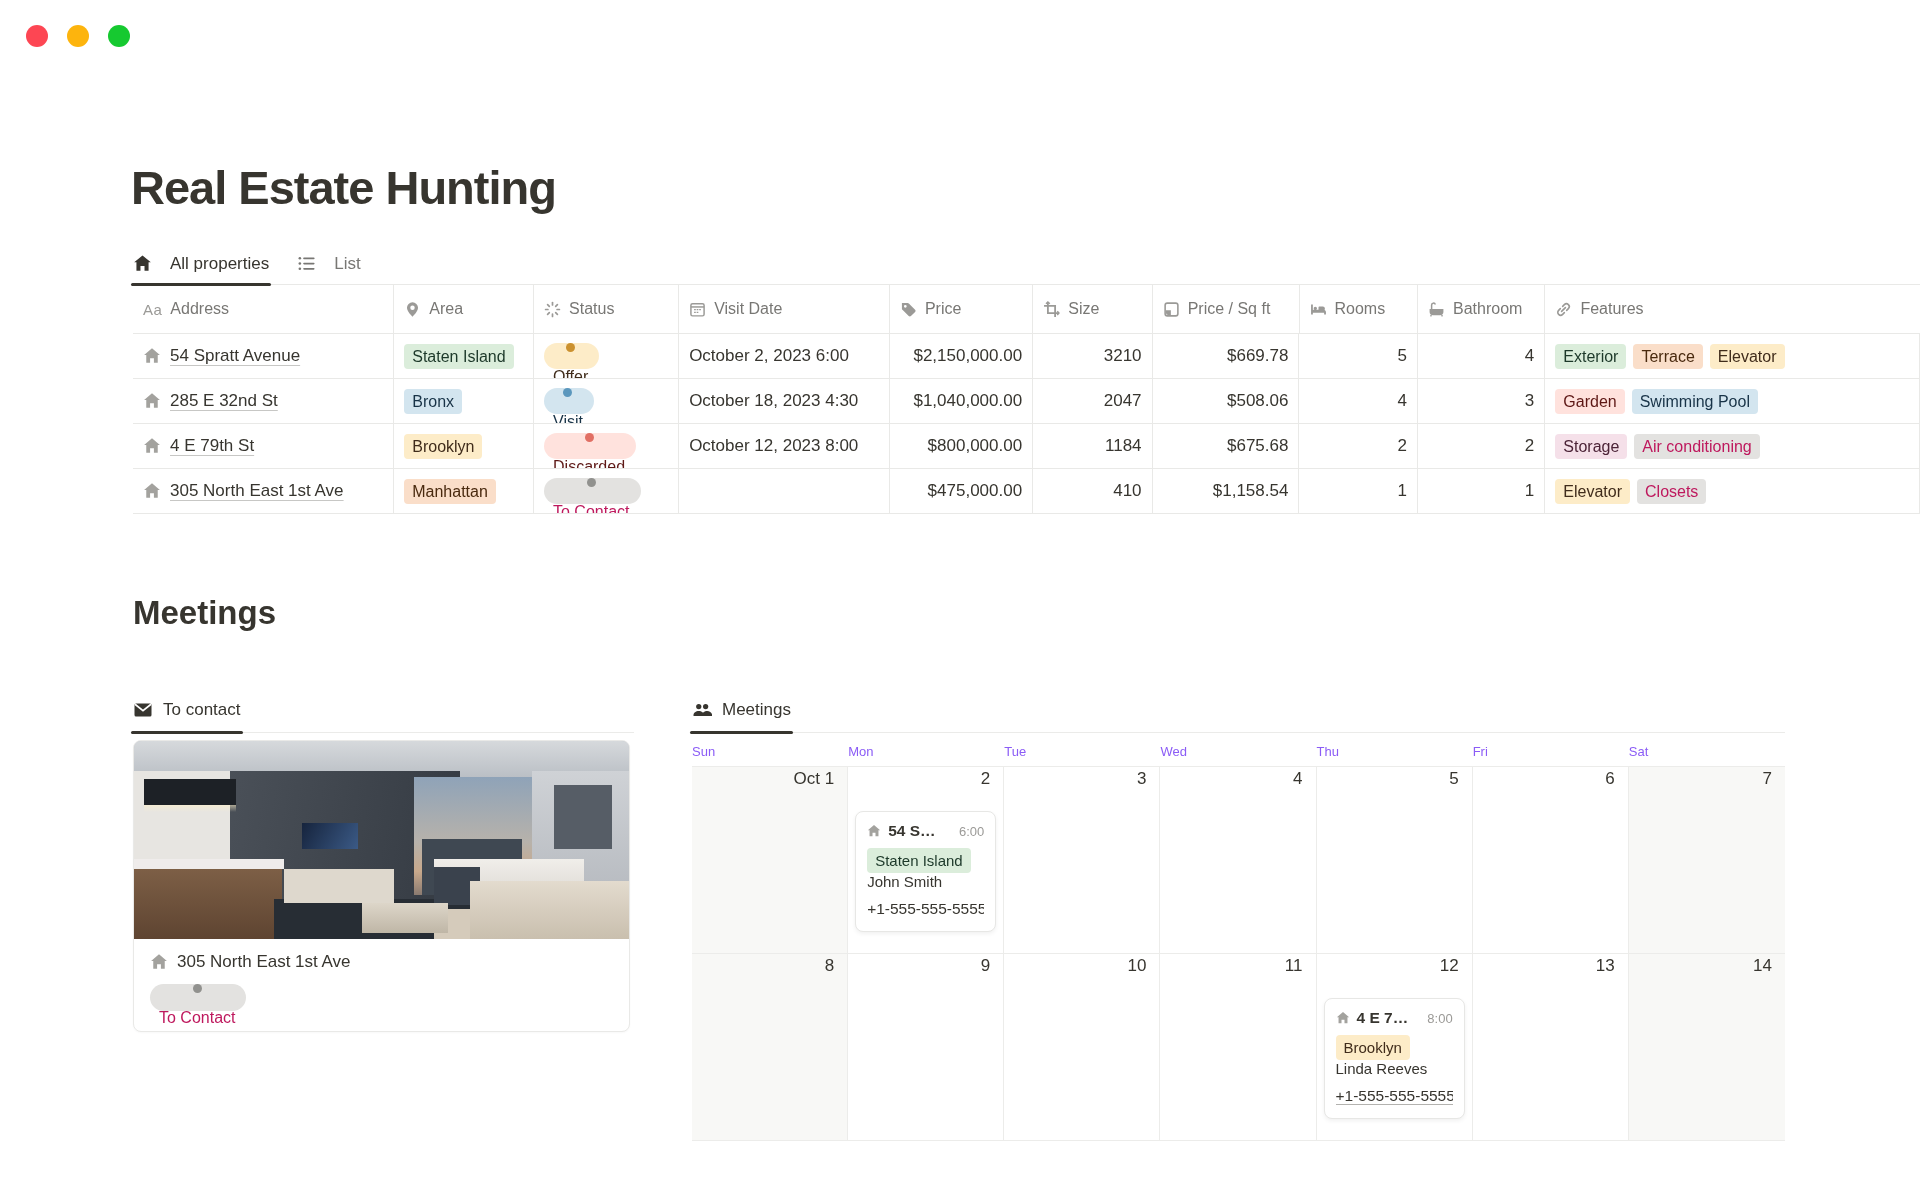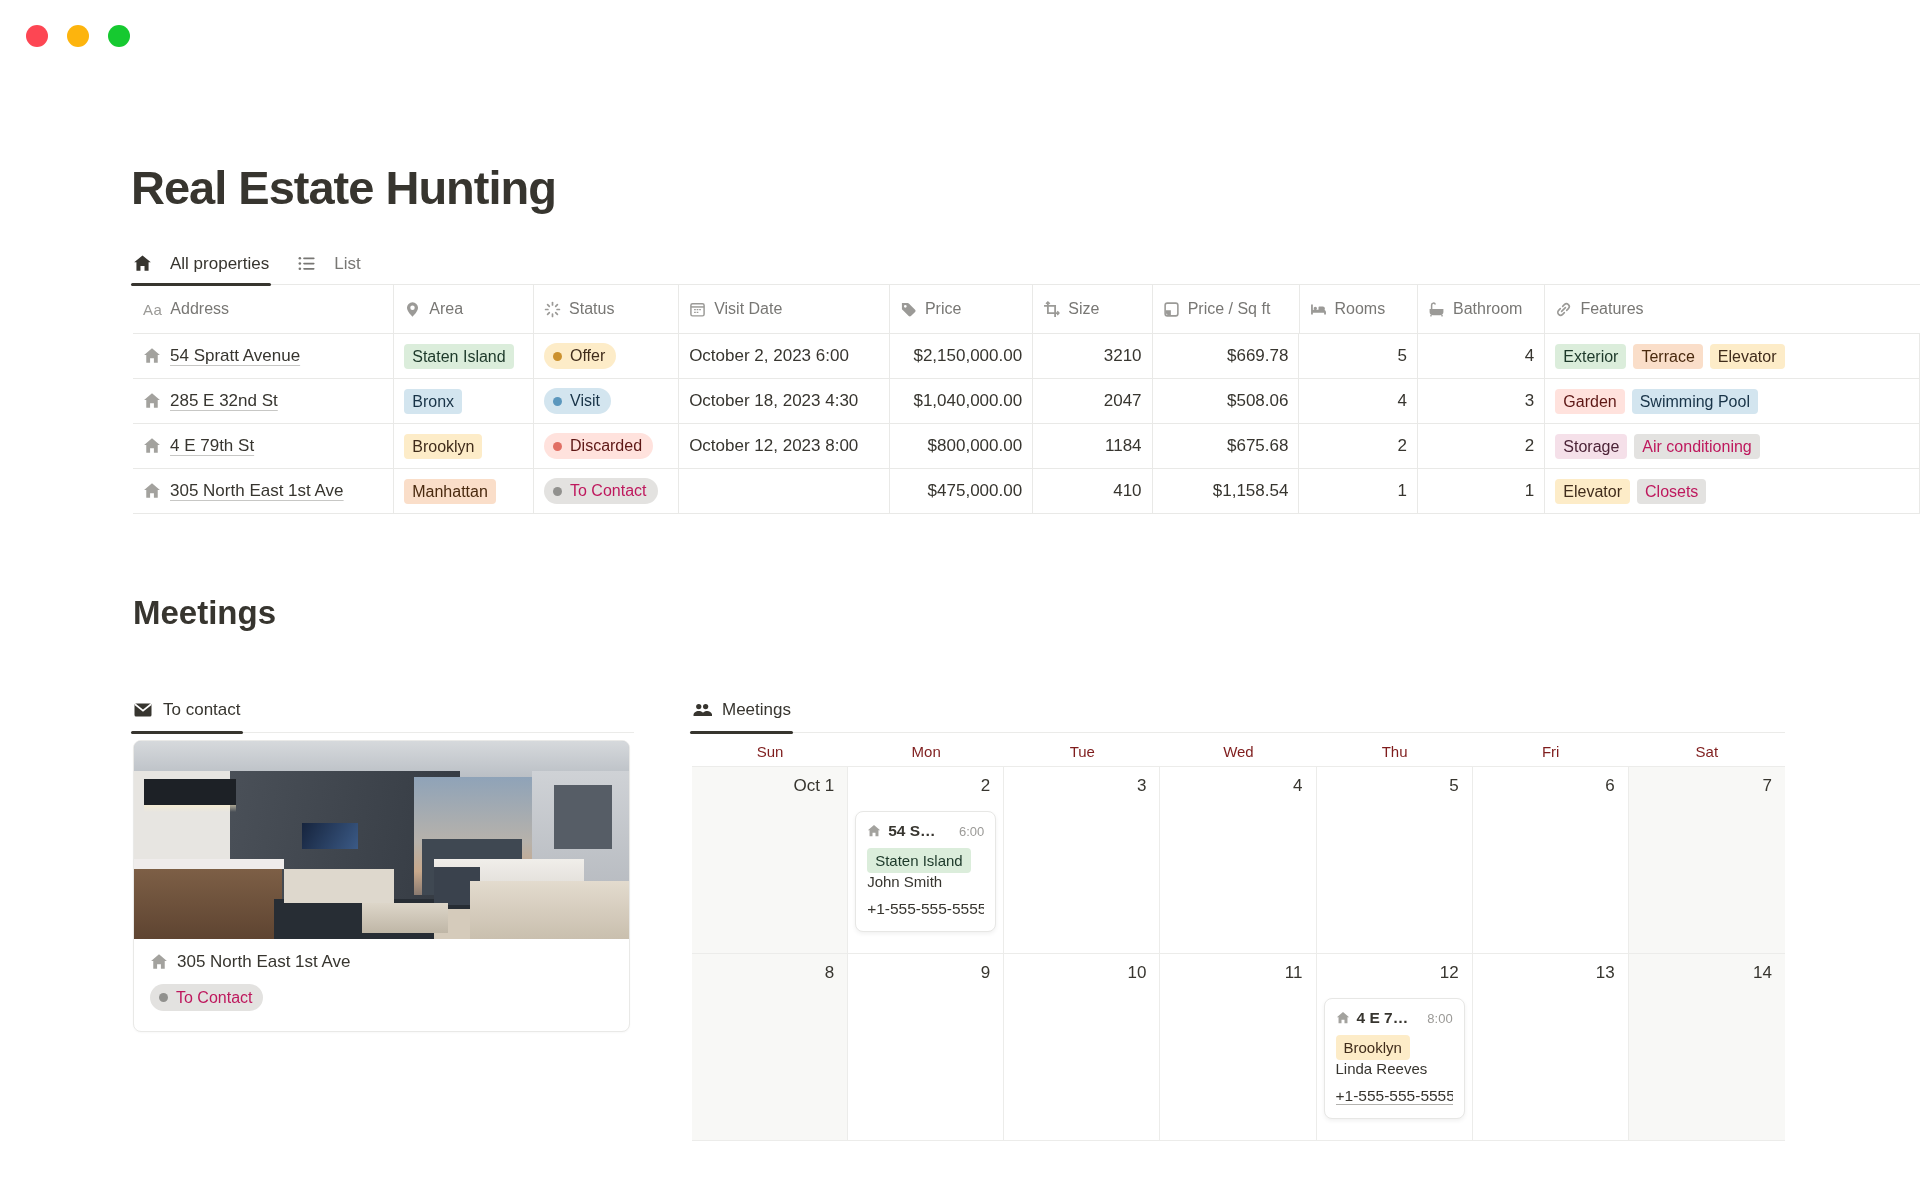--- a/index.html
+++ b/index.html
@@ -36,21 +36,21 @@
 
   .trow{display:flex;height:44px;border-top:1px solid #e9e9e7;font-size:17px;cursor:pointer;}
   .trow:last-child{border-bottom:1px solid #e9e9e7;}
   .td{display:flex;align-items:center;padding:0 10px;border-right:1px solid #e9e9e7;box-sizing:border-box;overflow:hidden;white-space:nowrap;}
   .td.num{justify-content:flex-end;}
   .td.feat{gap:7px;}
   .homeic{width:18px;height:18px;color:#a3a29e;margin-right:9px;}
   .addr{font-weight:500;text-decoration:underline;text-decoration-color:rgba(55,53,47,.28);text-underline-offset:3.5px;text-decoration-thickness:1.2px;}
 
   .tag{padding:2px 8px;border-radius:4px;font-size:16px;line-height:21px;white-space:nowrap;}
-  .pill{display:inline-flex;align-items:center;gap:8px;padding:0 11px 0 9px;height:26px;border-radius:13px;font-size:16px;white-space:nowrap;}
+  .pill{display:inline-flex;align-items:center;gap:16px;padding:0 11px 0 9px;height:26px;border-radius:13px;font-size:16px;white-space:nowrap;flex-direction:column;}
   .dot{width:9px;height:9px;border-radius:50%;flex:none;}
 
   .c-green{background:#dbeddb;color:#1c3829;}
   .c-blue{background:#d3e5ef;color:#183347;}
   .c-yellow{background:#fdecc8;color:#402c1b;}
   .c-orange{background:#fadec9;color:#49290e;}
   .c-red{background:#ffe2dd;color:#5d1715;}
   .c-pink{background:#f5e0e9;color:#4c2337;}
   .c-gray{background:#e3e2e0;color:#be185d;}
   .c-yellow>.dot{background:#cb912f;}
@@ -110,27 +110,27 @@
 
   
   .calendar{position:absolute;left:692px;top:740px;width:1093px;}
   .cal-head{display:flex;align-items:center;height:42px;padding:0 12px;box-sizing:border-box;}
   .cal-month{font-size:20px;font-weight:600;}
   .cal-nav{margin-left:auto;display:flex;align-items:center;gap:17px;}
   .chevbtn{width:14px;height:14px;color:#a7a6a3;cursor:pointer;}
   .chevbtn svg{width:14px;height:14px;}
   .today-btn{font-size:16.5px;color:#37352f;cursor:pointer;}
   .day-heads{display:flex;height:26px;}
-  .dh{width:156.14px;text-align:center;font-size:15px;color:#7f1d1d;line-height:24px;}
+  .dh{width:156.14px;text-align:left;font-size:13px;color:#8b5cf6;line-height:24px;}
   .cal-grid{border-top:1px solid #ececea;}
   .cal-row{display:flex;height:186px;border-bottom:1px solid #ececea;}
   .cal-cell{width:156.14px;box-sizing:border-box;border-right:1px solid #ececea;position:relative;font-size:17px;}
   .cal-cell:last-child{border-right:none;}
   .cal-cell.wkend{background:#f8f8f6;}
-  .dnum{position:absolute;top:9px;right:13px;}
+  .dnum{position:absolute;top:2px;right:13px;}
 
   .event{position:absolute;left:7px;right:7px;top:44px;background:#fff;border:1px solid #e7e7e5;
     border-radius:8px;box-shadow:0 2px 4px rgba(15,15,15,.06);padding:10px 11px 13px;cursor:pointer;z-index:1;}
   .ev-top{display:flex;align-items:center;gap:7px;}
   .ev-top .homeic{width:14px;height:14px;margin:0;}
   .ev-title{font-weight:600;font-size:15.5px;white-space:nowrap;}
   .ev-time{margin-left:auto;font-size:13px;color:#9b9a97;}
   .ev-tag{display:inline-block;margin-top:8px;font-size:15px;padding:2px 8px;border-radius:4px;white-space:nowrap;}
   .ev-name{font-size:15px;}
   .ev-phone{margin-top:10px;font-size:15.5px;white-space:nowrap;overflow:hidden;}

